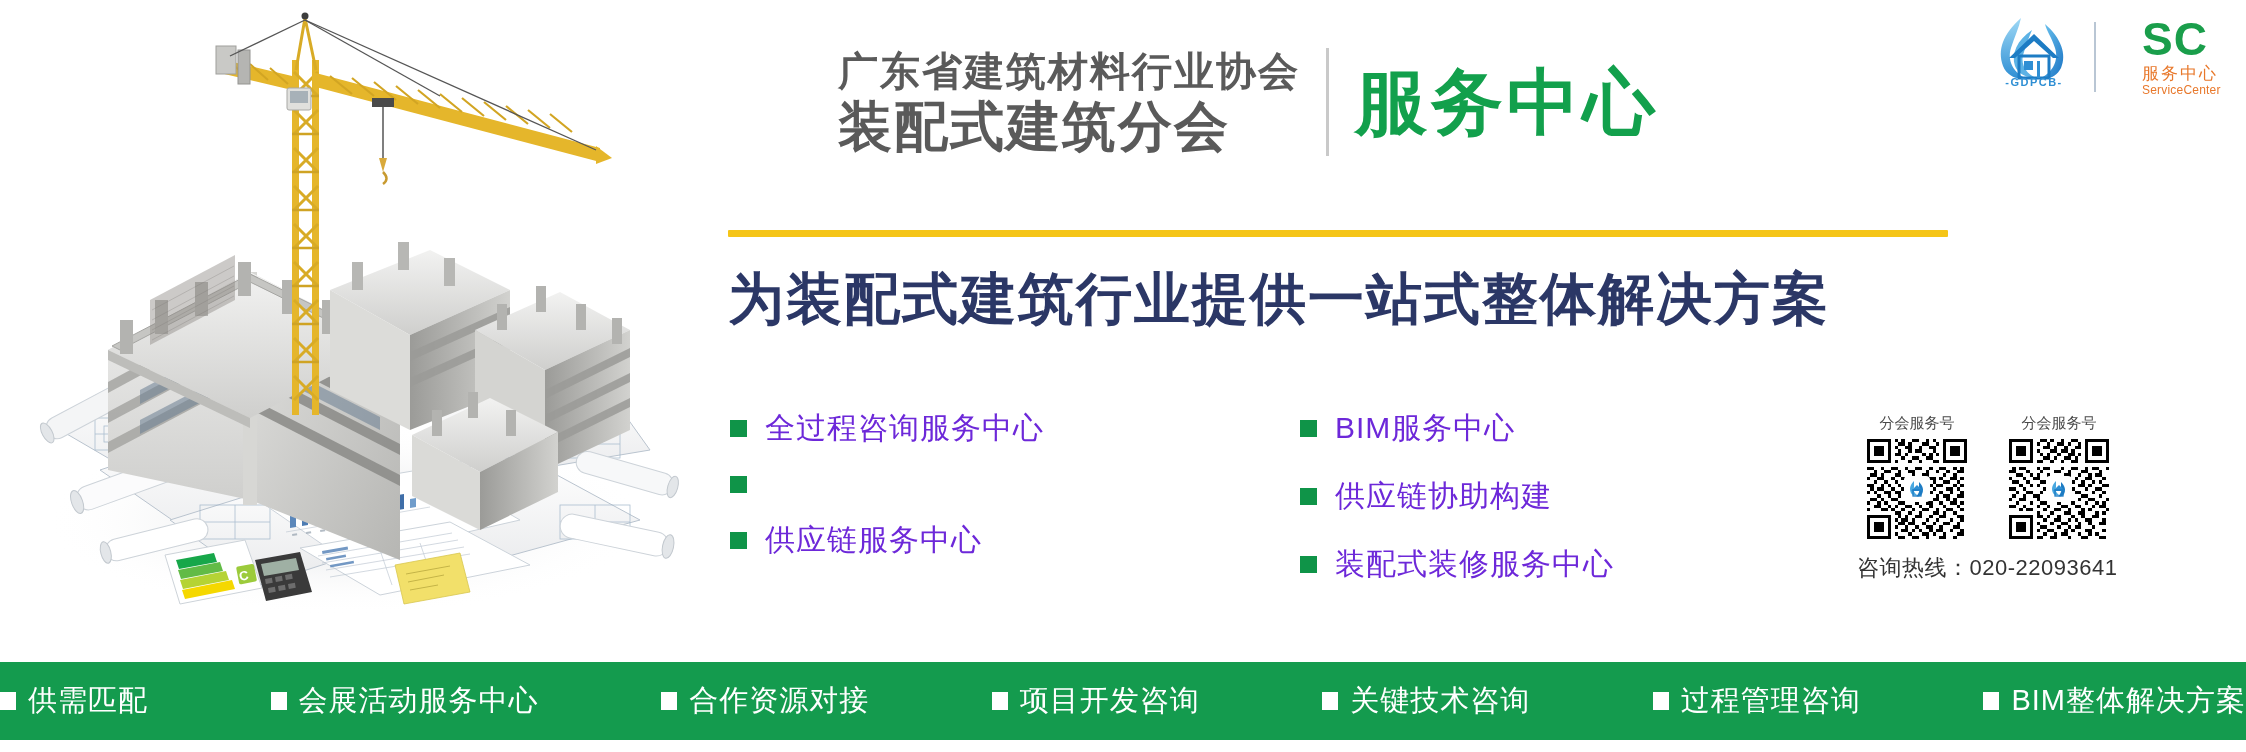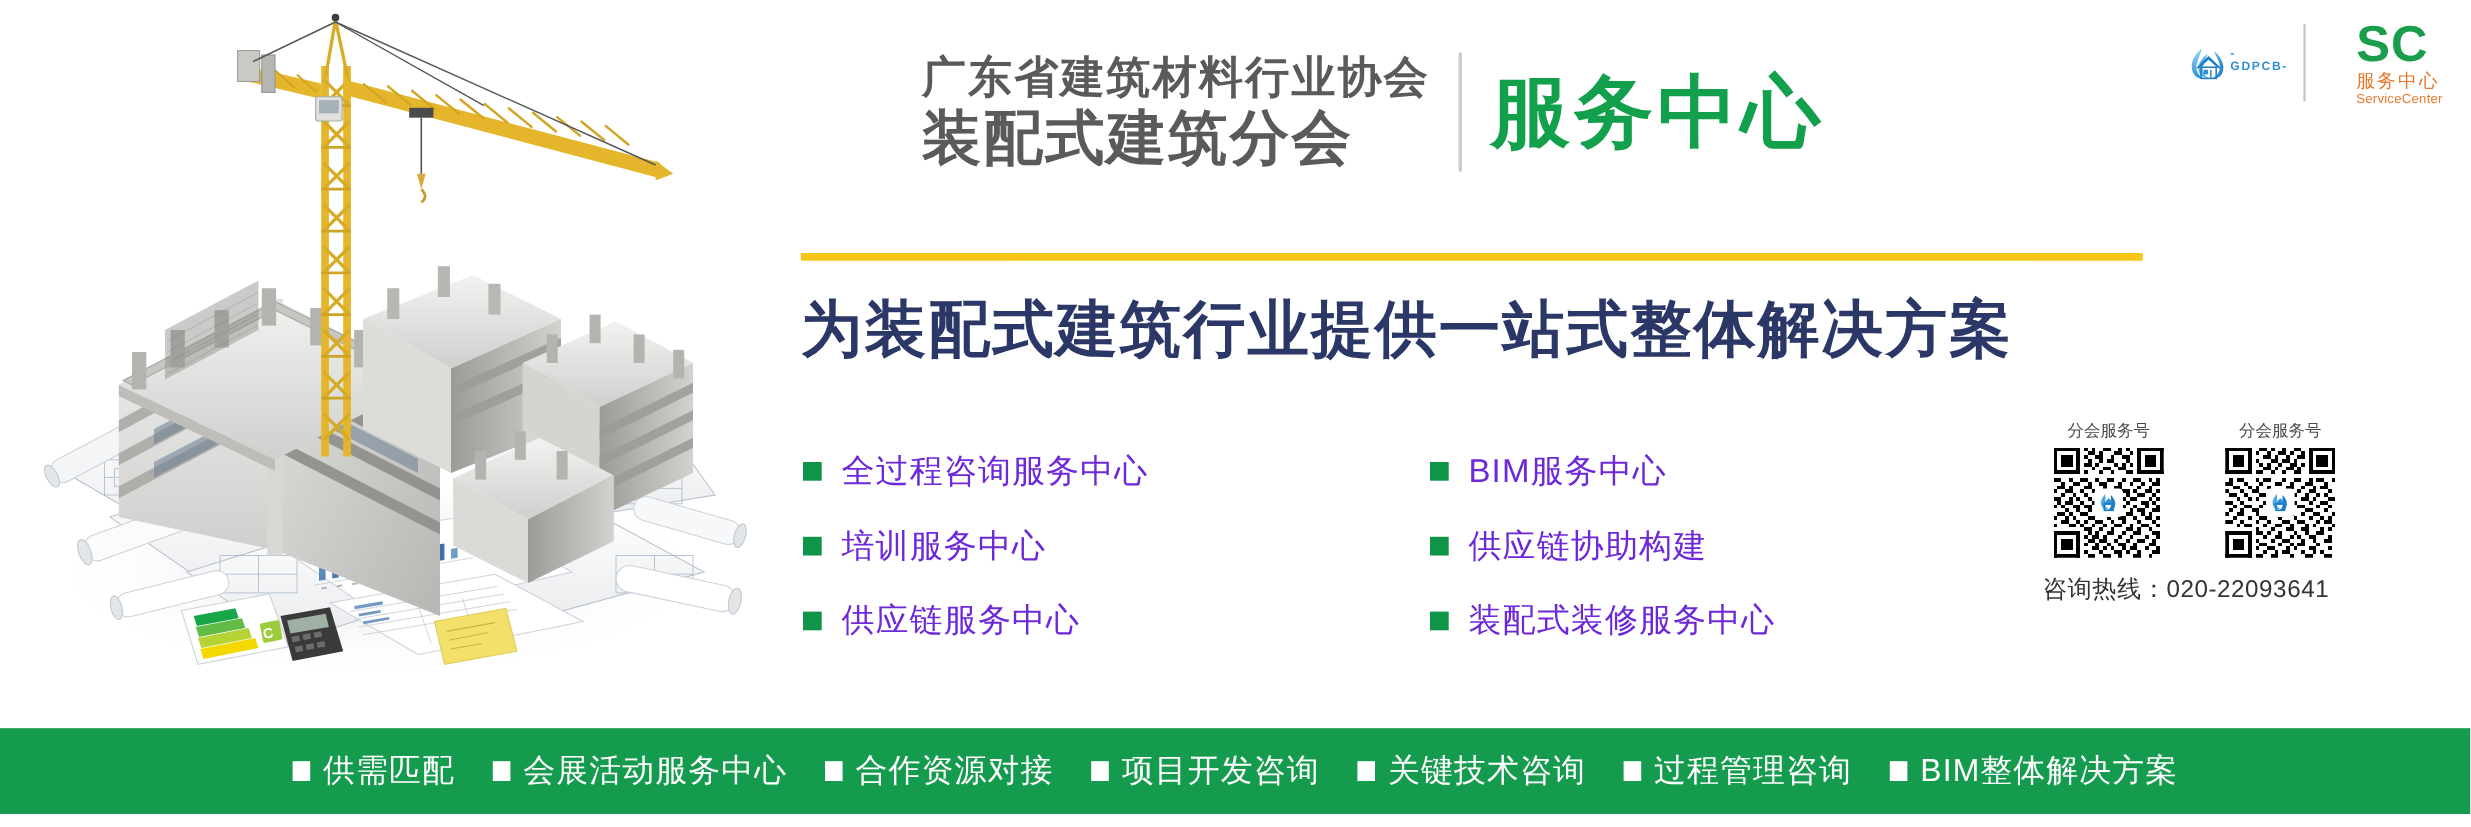--- a/index.html
+++ b/index.html
@@ -26,21 +26,21 @@
   .logo{
     position:absolute;
     left:1988px; top:14px;
     display:flex;
     align-items:center;
     gap:14px;
   }
   .logo-mark{
     width:92px;height:86px;
     position:relative;
-    display:flex;align-items:center;
+    display:flex;flex-direction:column;align-items:center;
   }
   .logo-mark svg{display:block;}
   .logo-gdpcb{
     font-size:11px;
     letter-spacing:1.5px;
     color:#2f8fd4;
     font-weight:bold;
     margin-top:-4px;
   }
   .logo-div{
@@ -155,21 +155,22 @@
   }
 
   
   .qr-block{
     position:absolute;
     left:1855px; top:382px;
     width:330px;
   }
   .qr-row{
     display:flex;
-    gap:32px;
+    gap:18px;
+    margin-top:32px;
   }
   .qr-cell{
     display:flex;
     flex-direction:column;
     align-items:center;
     width:124px;
   }
   .qr-cap{
     font-size:15px;
     color:#4a4a4a;
@@ -203,21 +204,21 @@
 
   
   .bottom-bar{
     position:absolute;
     left:0; bottom:12px;
     width:2246px;
     height:78px;
     background:#149b4e;
     display:flex;
     align-items:center;
-    justify-content:center;
+    justify-content:space-between;
     gap:34px;
   }
   .bb-item{
     display:flex;
     align-items:center;
     gap:12px;
   }
   .bb-bullet{
     width:16px;height:18px;
     background:#ffffff;
@@ -598,21 +599,20 @@
   <div class="slogan">为装配式建筑行业提供一站式整体解决方案</div>
 
   <div class="services">
     <div class="svc-col col1">
       <div class="svc-item">
         <span class="svc-bullet"></span>
         <span class="svc-label">全过程咨询服务中心</span>
       </div>
       <div class="svc-item">
         <span class="svc-bullet"></span>
-        <span class="svc-label">培训服务中心</span>
       </div>
       <div class="svc-item">
         <span class="svc-bullet"></span>
         <span class="svc-label">供应链服务中心</span>
       </div>
     </div>
     <div class="svc-col col2">
       <div class="svc-item">
         <span class="svc-bullet"></span>
         <span class="svc-label">BIM服务中心</span>

